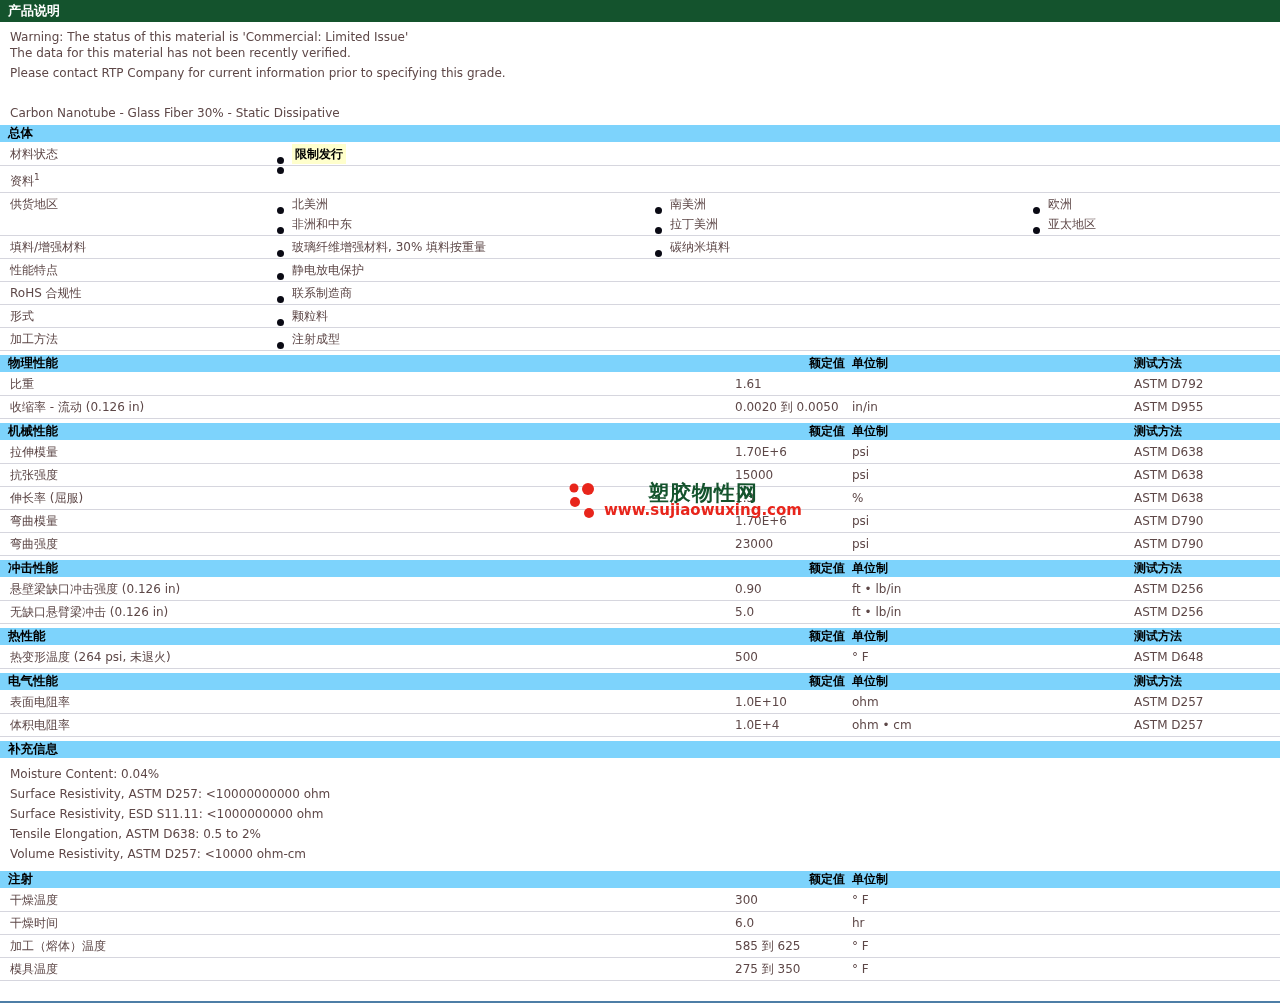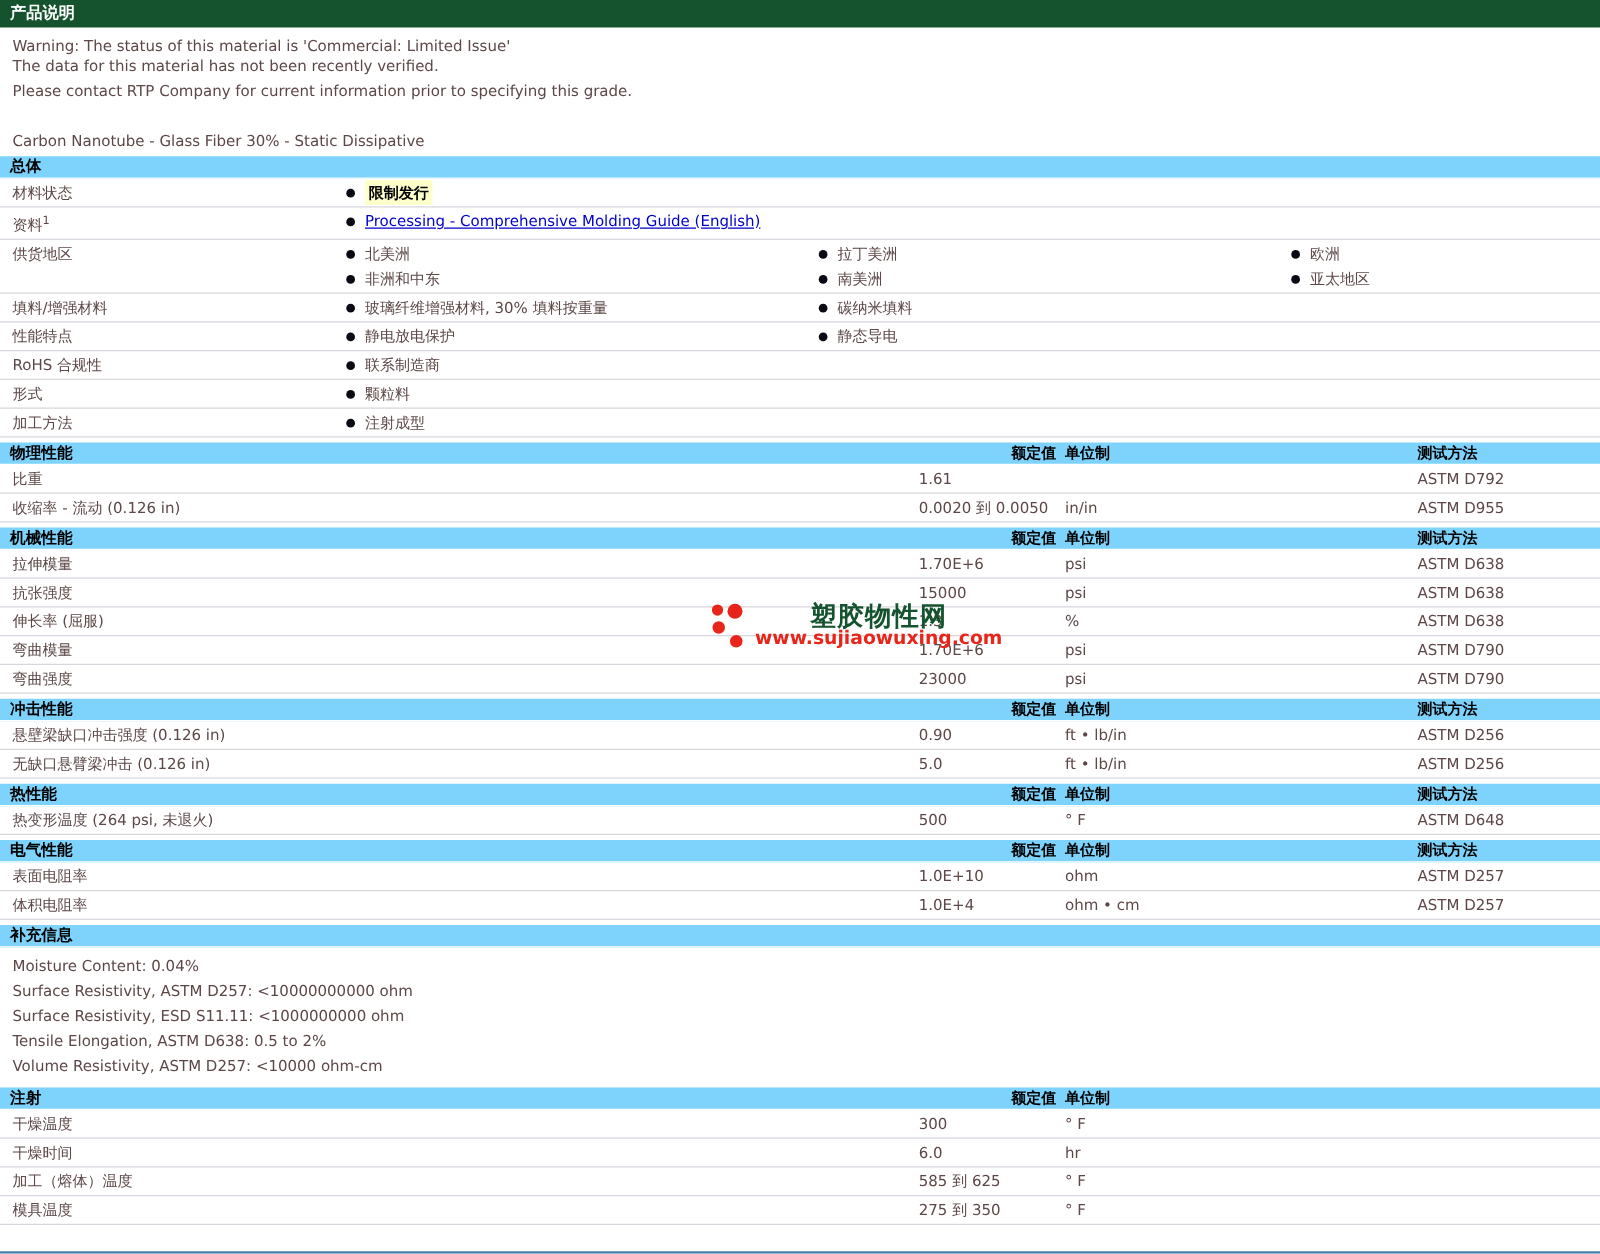--- a/index.html
+++ b/index.html
@@ -28,21 +28,21 @@
   .prow{display:grid;grid-template-columns:735px 110px 277px 1fr;
     height:23px;line-height:22px;border-bottom:1px solid #d6d6de}
   .prow .lbl{padding-left:10px;white-space:nowrap}
   .prow .val{text-align:left;white-space:nowrap}
   .prow .unit{padding-left:7px;white-space:nowrap}
   .prow .method{padding-left:12px;white-space:nowrap}
 
   .grow{display:grid;grid-template-columns:277px 378px 378px 1fr;
     border-bottom:1px solid #d6d6de;padding:1px 0}
   .grow .glabel{padding-left:10px;line-height:20px;white-space:nowrap}
-  .gline{line-height:20px;display:flex;align-items:center;white-space:nowrap}
+  .gline{line-height:20px;display:flex;align-items:flex-end;white-space:nowrap}
   .bullet{width:7px;height:7px;border-radius:50%;background:#0a0a14;
     margin-right:8px;flex:none;display:inline-block}
   .hl{background:#ffffcc;font-weight:bold;color:#000;padding:0 3px}
   .doclink{color:#0000cc;text-decoration:underline;cursor:pointer}
   sup{font-size:9px;vertical-align:super}
 
   .textlines{padding:5px 0 3px}
   .textline{margin-left:10px;line-height:20px}
 
   .watermark{position:absolute;left:566px;top:481px;display:flex;align-items:flex-start;pointer-events:none}
@@ -74,47 +74,46 @@
         </div>
       </div>
       <div class="gcol"></div>
       <div class="gcol"></div>
     </div>
     <div class="grow">
       <div class="glabel"><span>资料</span><sup>1</sup></div>
       <div class="gcol">
         <div class="gline">
           <span class="bullet"></span>
-          <a class="doclink">Processing - Comprehensive Molding Guide (English)</a>
         </div>
       </div>
       <div class="gcol"></div>
       <div class="gcol"></div>
     </div>
     <div class="grow">
       <div class="glabel"><span>供货地区</span></div>
       <div class="gcol">
         <div class="gline">
           <span class="bullet"></span>
           <span>北美洲</span>
         </div>
         <div class="gline">
           <span class="bullet"></span>
           <span>非洲和中东</span>
         </div>
       </div>
       <div class="gcol">
         <div class="gline">
           <span class="bullet"></span>
+          <span>南美洲</span>
+        </div>
+        <div class="gline">
+          <span class="bullet"></span>
           <span>拉丁美洲</span>
         </div>
-        <div class="gline">
-          <span class="bullet"></span>
-          <span>南美洲</span>
-        </div>
       </div>
       <div class="gcol">
         <div class="gline">
           <span class="bullet"></span>
           <span>欧洲</span>
         </div>
         <div class="gline">
           <span class="bullet"></span>
           <span>亚太地区</span>
         </div>
@@ -135,26 +134,20 @@
         </div>
       </div>
       <div class="gcol"></div>
     </div>
     <div class="grow">
       <div class="glabel"><span>性能特点</span></div>
       <div class="gcol">
         <div class="gline">
           <span class="bullet"></span>
           <span>静电放电保护</span>
-        </div>
-      </div>
-      <div class="gcol">
-        <div class="gline">
-          <span class="bullet"></span>
-          <span>静态导电</span>
         </div>
       </div>
       <div class="gcol"></div>
     </div>
     <div class="grow">
       <div class="glabel"><span>RoHS 合规性</span></div>
       <div class="gcol">
         <div class="gline">
           <span class="bullet"></span>
           <span>联系制造商</span>

